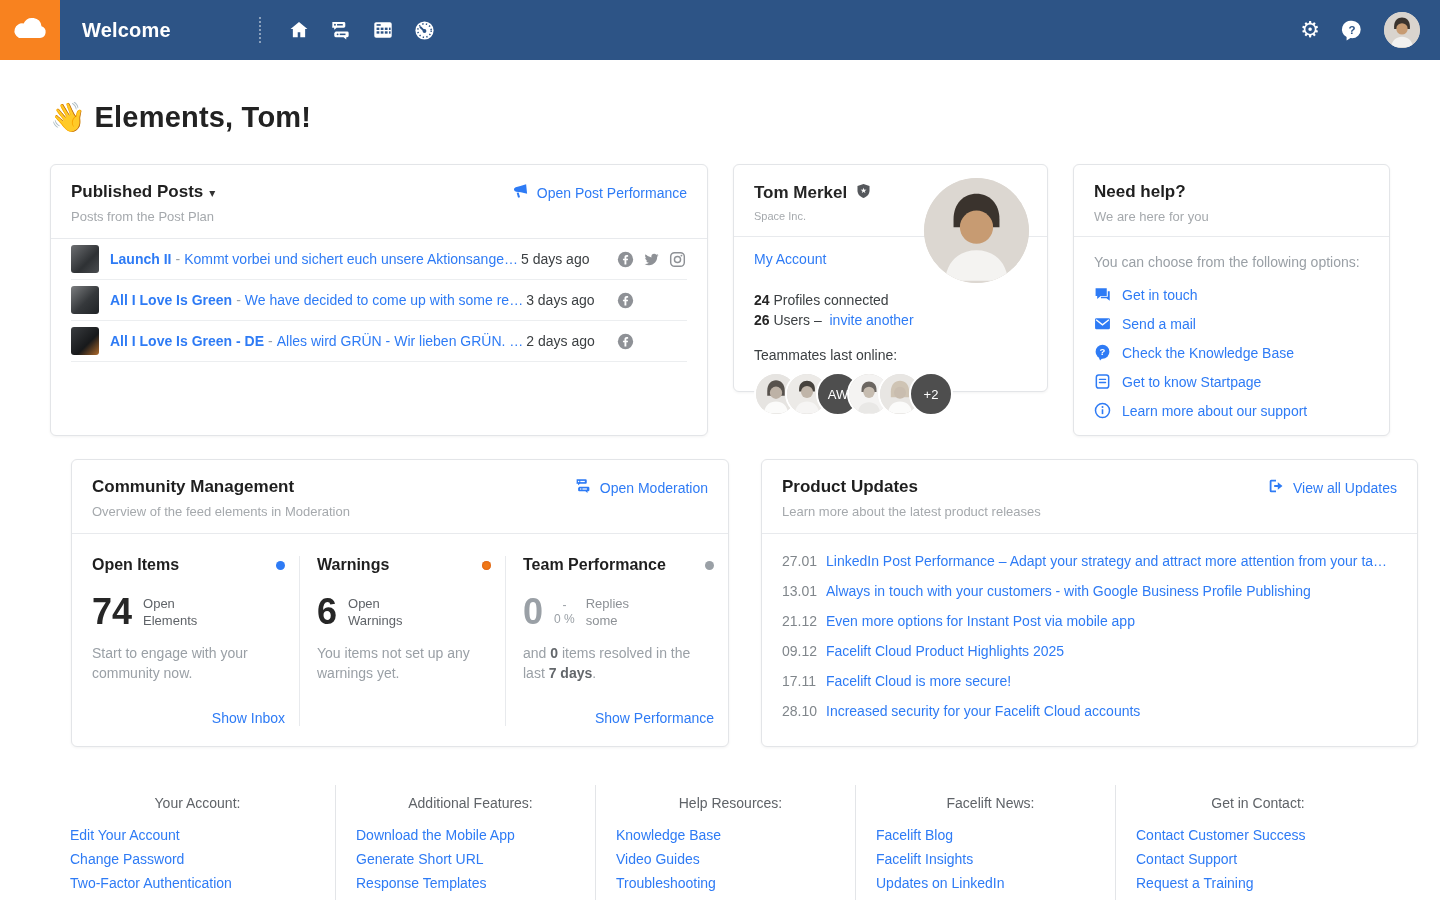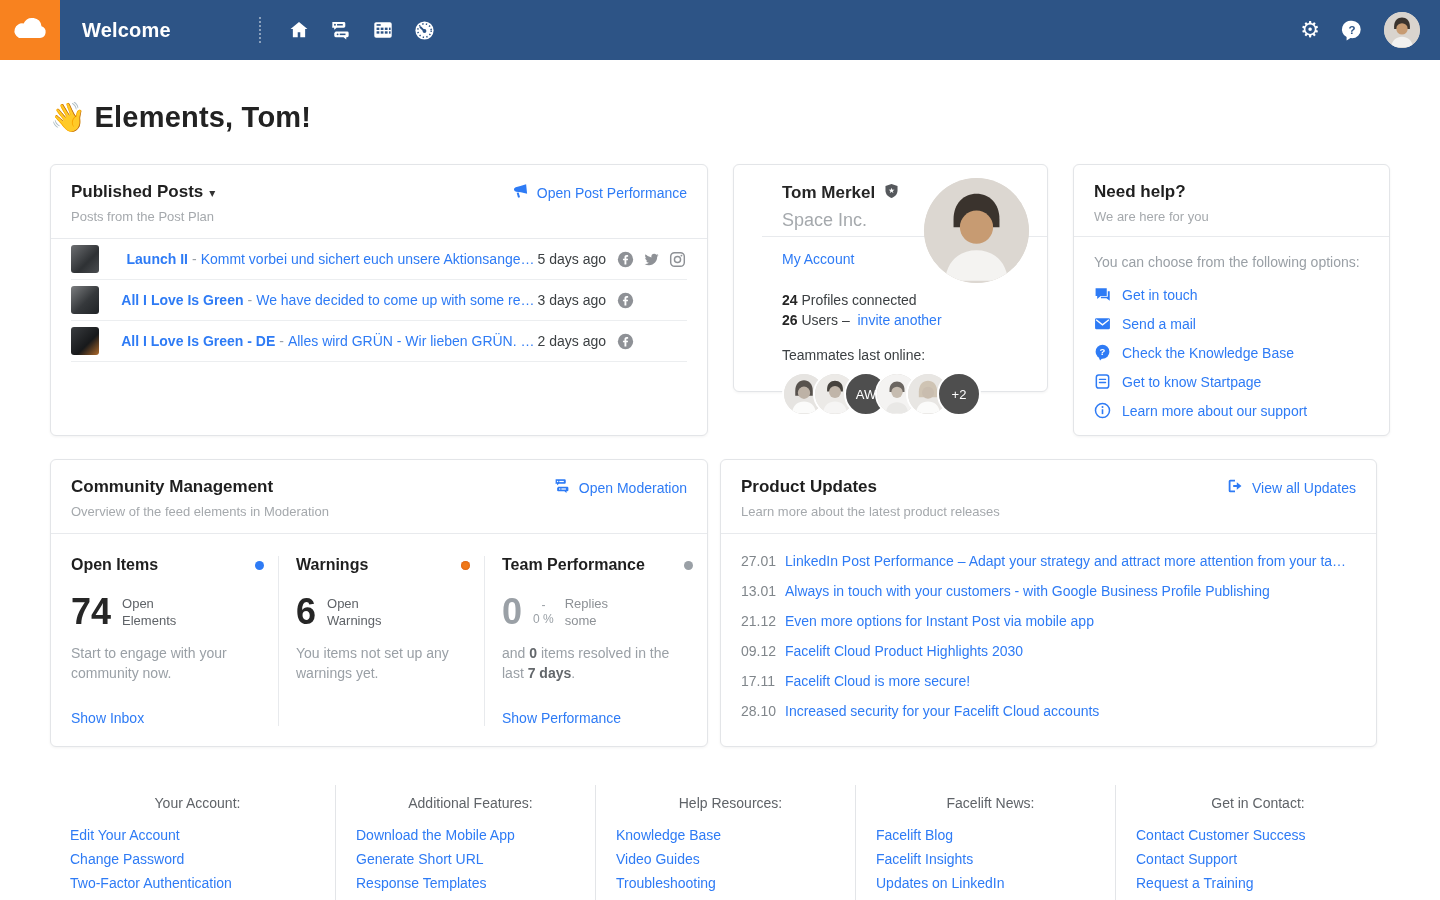--- a/index.html
+++ b/index.html
@@ -15,53 +15,53 @@
   .nav-icon { width:24px; height:24px; display:flex; align-items:center; justify-content:center; cursor:pointer; }
   .nav-right { margin-left:auto; display:flex; align-items:center; gap:20px; padding-right:20px; }
   .gear-glyph { font-size:22px; color:#fff; line-height:1; cursor:pointer; }
   .nav-avatar { width:36px; height:36px; border-radius:50%; overflow:hidden; background:#ddd8d2; cursor:pointer; }
 
   
   .page { padding:0 50px; }
   h1.greeting { font-size:29px; font-weight:bold; color:#222; margin:40px 0 30px; letter-spacing:.2px; }
 
   .row1 { display:grid; grid-template-columns:658px 315px 317px; gap:25px; }
-  .row2 { display:grid; grid-template-columns:658px 657px; gap:12px; margin-top:23px; }
+  .row2 { display:grid; grid-template-columns:658px 657px; gap:32px; margin-top:23px;margin-left:21px; }
 
   .card { background:#fff; border:1px solid #e3e5e8; border-radius:6px; box-shadow:0 1px 3px rgba(0,0,0,.05); position:relative; }
   .card-header { padding:17px 20px 0; }
   .card-head-row { display:flex; align-items:flex-start; justify-content:space-between; }
   .card-title { font-size:17px; font-weight:bold; color:#1f1f1f; }
   .card-sub { font-size:13px; color:#a5a9ad; margin-top:7px; padding-bottom:14px; }
   .caret { font-size:12px; color:#333; margin-left:6px; }
   .card-action { display:flex; align-items:center; gap:8px; font-size:14px; color:#2e7bf5; cursor:pointer; white-space:nowrap; }
   .hdiv { border-top:1px solid #e8eaed; }
   a.link, .link { color:#2e7bf5; text-decoration:none; cursor:pointer; }
 
   
   .pp-card { height:272px; }
-  .post-row { display:flex; align-items:center; height:41px; margin:0 20px; border-bottom:1px solid #eceef0; gap:11px;text-align:right; }
+  .post-row { display:flex; align-items:center; height:41px; margin:0 20px; border-bottom:1px solid #eceef0; gap:11px; }
   .thumb { width:28px; height:28px; border-radius:3px; flex:0 0 auto; }
   .thumb.t1 { background:linear-gradient(135deg,#6d6f72,#2e3134 60%,#4a4d50); }
   .thumb.t2 { background:linear-gradient(135deg,#7c7e80,#35383b 55%,#202326); }
   .thumb.t3 { background:linear-gradient(135deg,#3a3d40,#17191b 60%,#b06a2a); }
   .post-text { flex:1 1 auto; font-size:14px; white-space:nowrap; overflow:hidden; }
   .post-title { color:#2e7bf5; font-weight:bold; }
   .post-sep { color:#9aa0a6; margin:0 4px; }
   .post-excerpt { color:#2e7bf5; }
   .post-time { color:#3c4043; margin-left:3px; }
   .post-icons { flex:0 0 70px; display:flex; gap:9px; align-items:center; }
   .soc { width:17px; height:17px; }
 
   
-  .tm-card { height:228px;padding-left:28px; }
+  .tm-card { height:228px; }
   .tm-header { height:72px; padding:17px 20px 0; border-bottom:1px solid #e8eaed; }
   .tm-name-row { display:flex; align-items:center; gap:8px; }
   .tm-name { font-size:17px; font-weight:bold; }
-  .tm-company { font-size:18px; color:#a5a9ad; margin-top:6px; }
+  .tm-company { font-size:11px; color:#a5a9ad; margin-top:6px; }
   .tm-avatar { position:absolute; top:13px; right:18px; width:105px; height:105px; border-radius:50%; overflow:hidden; background:#ddd8d2; z-index:2; }
   .tm-body { padding:13px 20px 0; }
   .tm-link { font-size:14px; }
   .tm-stats { margin-top:22px; font-size:14px; color:#3c4043; line-height:20px; }
   .tm-stats b { color:#262626; }
   .tm-team-label { margin-top:17px; font-size:14px; color:#3c4043; }
   .avatar-stack { display:flex; margin-top:9px; }
   .stack-av { width:44px; height:44px; border-radius:50%; border:2px solid #fff; overflow:hidden; background:#e4e2df; flex:0 0 auto; position:relative; }
   .stack-av + .stack-av { margin-left:-13px; }
   .stack-txt { background:#4e4e4e; color:#fff; font-size:13px; display:flex; align-items:center; justify-content:center; }
@@ -88,21 +88,21 @@
   .dot-orange { background:#f07818; box-shadow:inset 0 0 2px #c94f0c; }
   .dot-grey { background:#9aa0a6; }
   .big-row { display:flex; align-items:center; gap:11px; margin:20px 0 13px; }
   .big-num { font-size:36px; font-weight:bold; color:#262626; line-height:1; }
   .big-num.muted { color:#9aa0a6; }
   .num-label { font-size:13px; color:#5f6368; line-height:17px; }
   .num-label.lite { color:#8d9196; }
   .ratio { font-size:12px; color:#9aa0a6; text-align:center; line-height:14px; }
   .cm-desc { font-size:14px; color:#9aa0a6; line-height:20px; }
   .cm-desc b { color:#63676b; }
-  .cm-link { margin-top:auto; font-size:14px; }
+  .cm-link { margin-top:auto; font-size:14px;text-align:right; }
 
   
   .pu-card { height:288px; }
   .pu-list { padding:12px 20px 0; }
   .pu-row { display:flex; align-items:center; height:30px; font-size:14px; }
   .pu-date { width:44px; color:#80868b; flex:0 0 auto; }
   .pu-text { color:#2e7bf5; white-space:nowrap; overflow:hidden; cursor:pointer; }
 
   
   .footer { margin:38px 50px 0; display:grid; grid-template-columns:285px 260px 260px 260px 1fr; min-height:130px; }
@@ -451,21 +451,21 @@
         <div class="pu-row">
             <span class="pu-date">13.01</span>
             <span class="pu-text">Always in touch with your customers - with Google Business Profile Publishing</span>
           </div>
         <div class="pu-row">
             <span class="pu-date">21.12</span>
             <span class="pu-text">Even more options for Instant Post via mobile app</span>
           </div>
         <div class="pu-row">
             <span class="pu-date">09.12</span>
-            <span class="pu-text">Facelift Cloud Product Highlights 2030</span>
+            <span class="pu-text">Facelift Cloud Product Highlights 2025</span>
           </div>
         <div class="pu-row">
             <span class="pu-date">17.11</span>
             <span class="pu-text">Facelift Cloud is more secure!</span>
           </div>
         <div class="pu-row">
             <span class="pu-date">28.10</span>
             <span class="pu-text">Increased security for your Facelift Cloud accounts</span>
           </div>
       </div>

